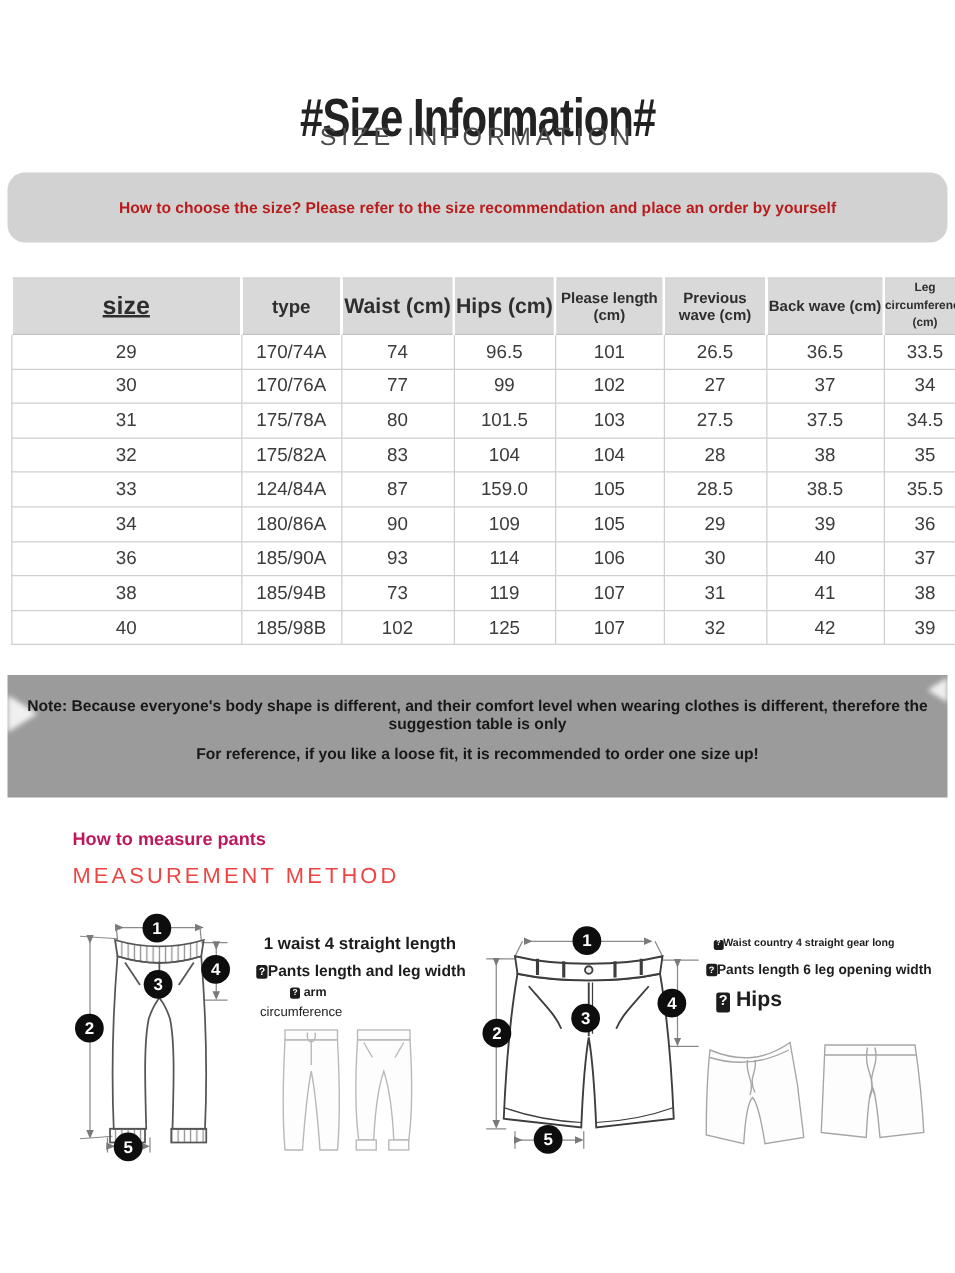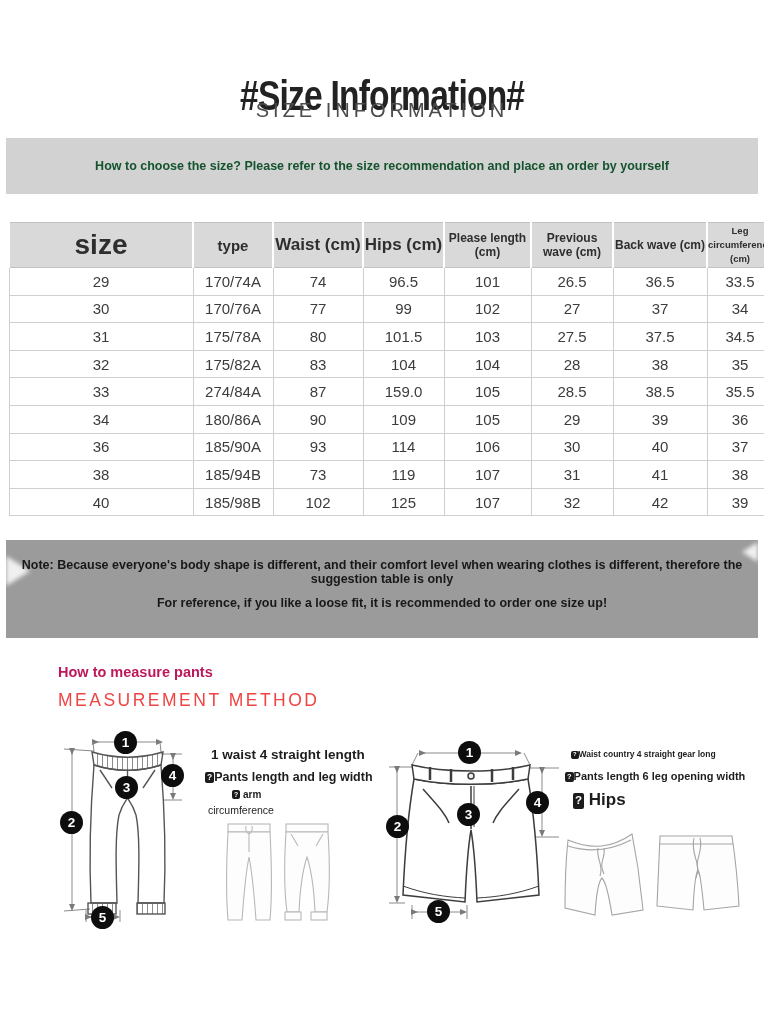--- a/index.html
+++ b/index.html
@@ -9,42 +9,42 @@
   
   .title{position:absolute;top:42px;left:0;width:764px;text-align:center;
          font-size:43px;font-weight:700;color:#222;}
   .title span{display:inline-block;transform:scaleX(.78);letter-spacing:-1px;}
   .subtitle{position:absolute;top:99px;left:0;width:764px;text-align:center;
             font-size:20px;letter-spacing:4px;color:#4c4c4c;}
 
   
   .banner-choose{position:absolute;left:6px;top:138px;width:752px;height:56px;
                  background:#d2d2d2;display:flex;align-items:center;justify-content:center;
-                 font-size:12.5px;font-weight:700;color:#14532d;}
+                 font-size:12.5px;font-weight:700;color:#b91c1c;border-radius:14px;}
   .banner-note{position:absolute;left:6px;top:540px;width:752px;height:98px;
                background:#9b9b9b;color:#181818;font-weight:700;font-size:12.5px;text-align:center;}
   .banner-note p{position:absolute;left:0;width:100%;margin:0;}
   .note-l1{top:18px;}
   .note-l2{top:56px;}
   .wedge{position:absolute;width:0;height:0;opacity:.85;filter:blur(2px);}
   .wedge-left{left:0;top:16px;border-top:15px solid transparent;border-bottom:15px solid transparent;
               border-left:24px solid #fff;}
   .wedge-right{right:0;top:2px;border-top:10px solid transparent;border-bottom:10px solid transparent;
                border-right:16px solid #fff;}
 
   
   table.size-table{position:absolute;left:8px;top:222px;width:748px;
                    border-collapse:collapse;table-layout:fixed;}
   .size-table th{background:#d9d9d9;height:44px;font-weight:700;color:#2e2e2e;
                  border-left:2px solid #fff;border-right:2px solid #fff;
                  border-top:1px solid #c2c2c2;border-bottom:1px solid #c2c2c2;
                  text-align:center;padding:0;overflow:hidden;}
   .size-table td{height:26.6px;text-align:center;font-size:15px;color:#3c3c3c;
                  border:1px solid #cfcfcf;padding:0;background:#fff;}
-  th.col0{width:182px;font-size:28px;}
+  th.col0{width:182px;font-size:20px;text-decoration:underline;}
   th.col1{width:78px;font-size:15px;}
   th.col2{width:88px;font-size:17px;}
   th.col3{width:79px;font-size:17px;}
   th.col4{width:85px;font-size:12px;}
   th.col5{width:80px;font-size:12px;}
   th.col6{width:92px;font-size:12px;}
   th.col7{width:64px;font-size:9.5px;line-height:1.5;}
 
   
   .measure-heading{position:absolute;left:58px;top:664px;font-size:14.5px;font-weight:700;color:#be185d;}
@@ -129,21 +129,21 @@
           <td class="col1">175/82A</td>
           <td class="col2">83</td>
           <td class="col3">104</td>
           <td class="col4">104</td>
           <td class="col5">28</td>
           <td class="col6">38</td>
           <td class="col7">35</td>
         </tr>
         <tr>
           <td class="col0">33</td>
-          <td class="col1">274/84A</td>
+          <td class="col1">124/84A</td>
           <td class="col2">87</td>
           <td class="col3">159.0</td>
           <td class="col4">105</td>
           <td class="col5">28.5</td>
           <td class="col6">38.5</td>
           <td class="col7">35.5</td>
         </tr>
         <tr>
           <td class="col0">34</td>
           <td class="col1">180/86A</td>

